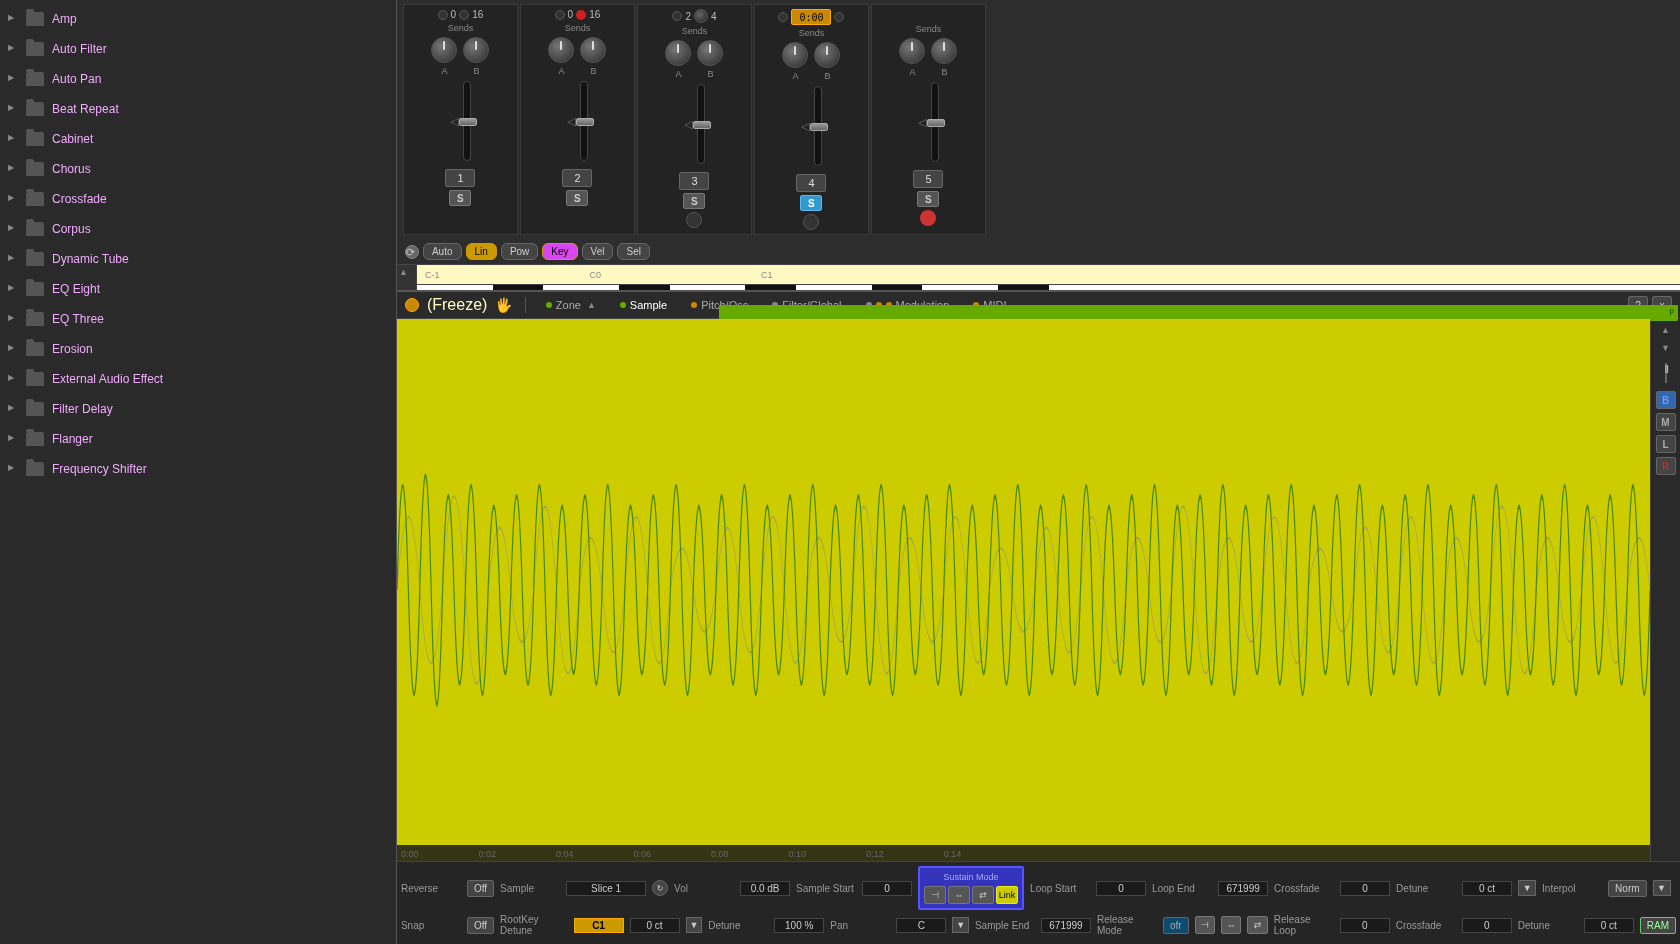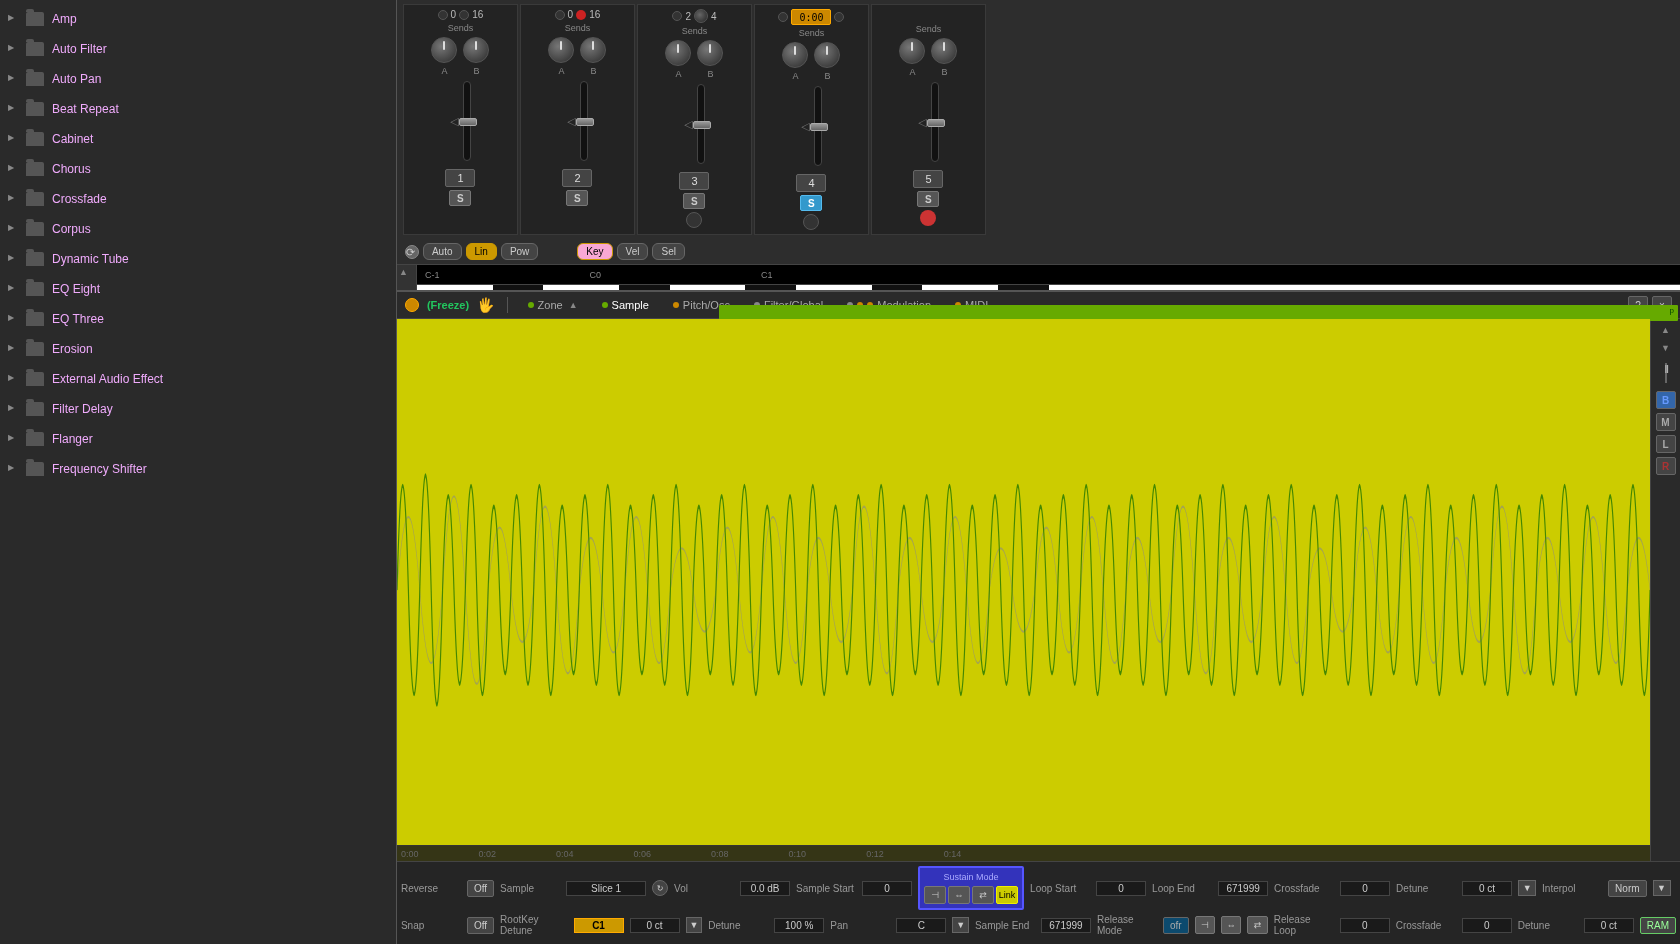--- a/index.html
+++ b/index.html
@@ -135,23 +135,23 @@
 
     .freeze-indicator {
       width: 14px;
       height: 14px;
       border-radius: 50%;
       background: #cc8800;
       border: 1px solid #ffaa00;
     }
 
     .freeze-label {
-      color: #22c55e;
-      font-size: 11px;
-      font-weight: bold;
+      color: #fef9c3;
+      font-size: 16px;
+      font-weight: normal;
     }
 
     .hand-icon {
       font-size: 14px;
     }
 
     .sampler-tabs {
       display: flex;
       align-items: center;
       gap: 8px;
@@ -760,33 +760,33 @@
           <div style="width:16px;height:16px;border-radius:50%;background:#cc3333;"></div>
         </div>
       </div>
     </div>
 
     <div class="piano-roll-toolbar">
       <div style="width:14px;height:14px;border-radius:50%;background:#666;border:1px solid #888;cursor:pointer;">⟳</div>
       <button class="tool-btn">Auto</button>
       <button class="tool-btn active">Lin</button>
       <button class="tool-btn">Pow</button>
-      <button class="tool-btn active" style="background:#f9a8d4;color:#000;margin-left:35px;">Key</button>
+      <button class="tool-btn active" style="background:#d946ef;color:#000;">Key</button>
       <button class="tool-btn">Vel</button>
       <button class="tool-btn">Sel</button>
     </div>
 
     <div style="display:flex; flex:1; height:60px;">
       <div style="width:20px;background:#333;border-right:1px solid #444;display:flex;flex-direction:column;justify-content:space-between;padding:2px;">
         <span style="font-size:9px;color:#888;cursor:pointer;">▲</span>
         <span style="font-size:9px;color:#888;cursor:pointer;">▼</span>
       </div>
       <div style="flex:1;display:flex;flex-direction:column;">
 
-        <div style="height:20px;background:#000000;border-bottom:1px solid #444;display:flex;align-items:center;padding:0 8px;font-size:9px;color:#888;">
+        <div style="height:20px;background:#fef9c3;border-bottom:1px solid #444;display:flex;align-items:center;padding:0 8px;font-size:9px;color:#888;">
           <span style="margin-right:150px;">C-1</span>
           <span style="margin-right:160px;">C0</span>
           <span>C1</span>
         </div>
 
         <div style="height:16px;background:linear-gradient(to right, #fff 0%, #fff 6%, #111 6%, #111 10%, #fff 10%, #fff 16%, #111 16%, #111 20%, #fff 20%, #fff 26%, #fff 26%, #111 26%, #111 30%, #fff 30%, #fff 36%, #111 36%, #111 40%, #fff 40%, #fff 46%, #111 46%, #111 50%, #fff 50%);border-bottom:1px solid #333;"></div>
 
         <div style="height:24px;display:flex;align-items:center;background:#2a2a2a;border-bottom:1px solid #333;">
           <div style="width:300px;background:#2a2a2a;border-right:1px solid #444;display:flex;align-items:center;padding:0 4px;gap:4px;">
             <span style="font-size:11px;color:#ddd;background:#3a3a3a;padding:2px 6px;border:1px solid #555;flex:1;">Slice 1</span>

